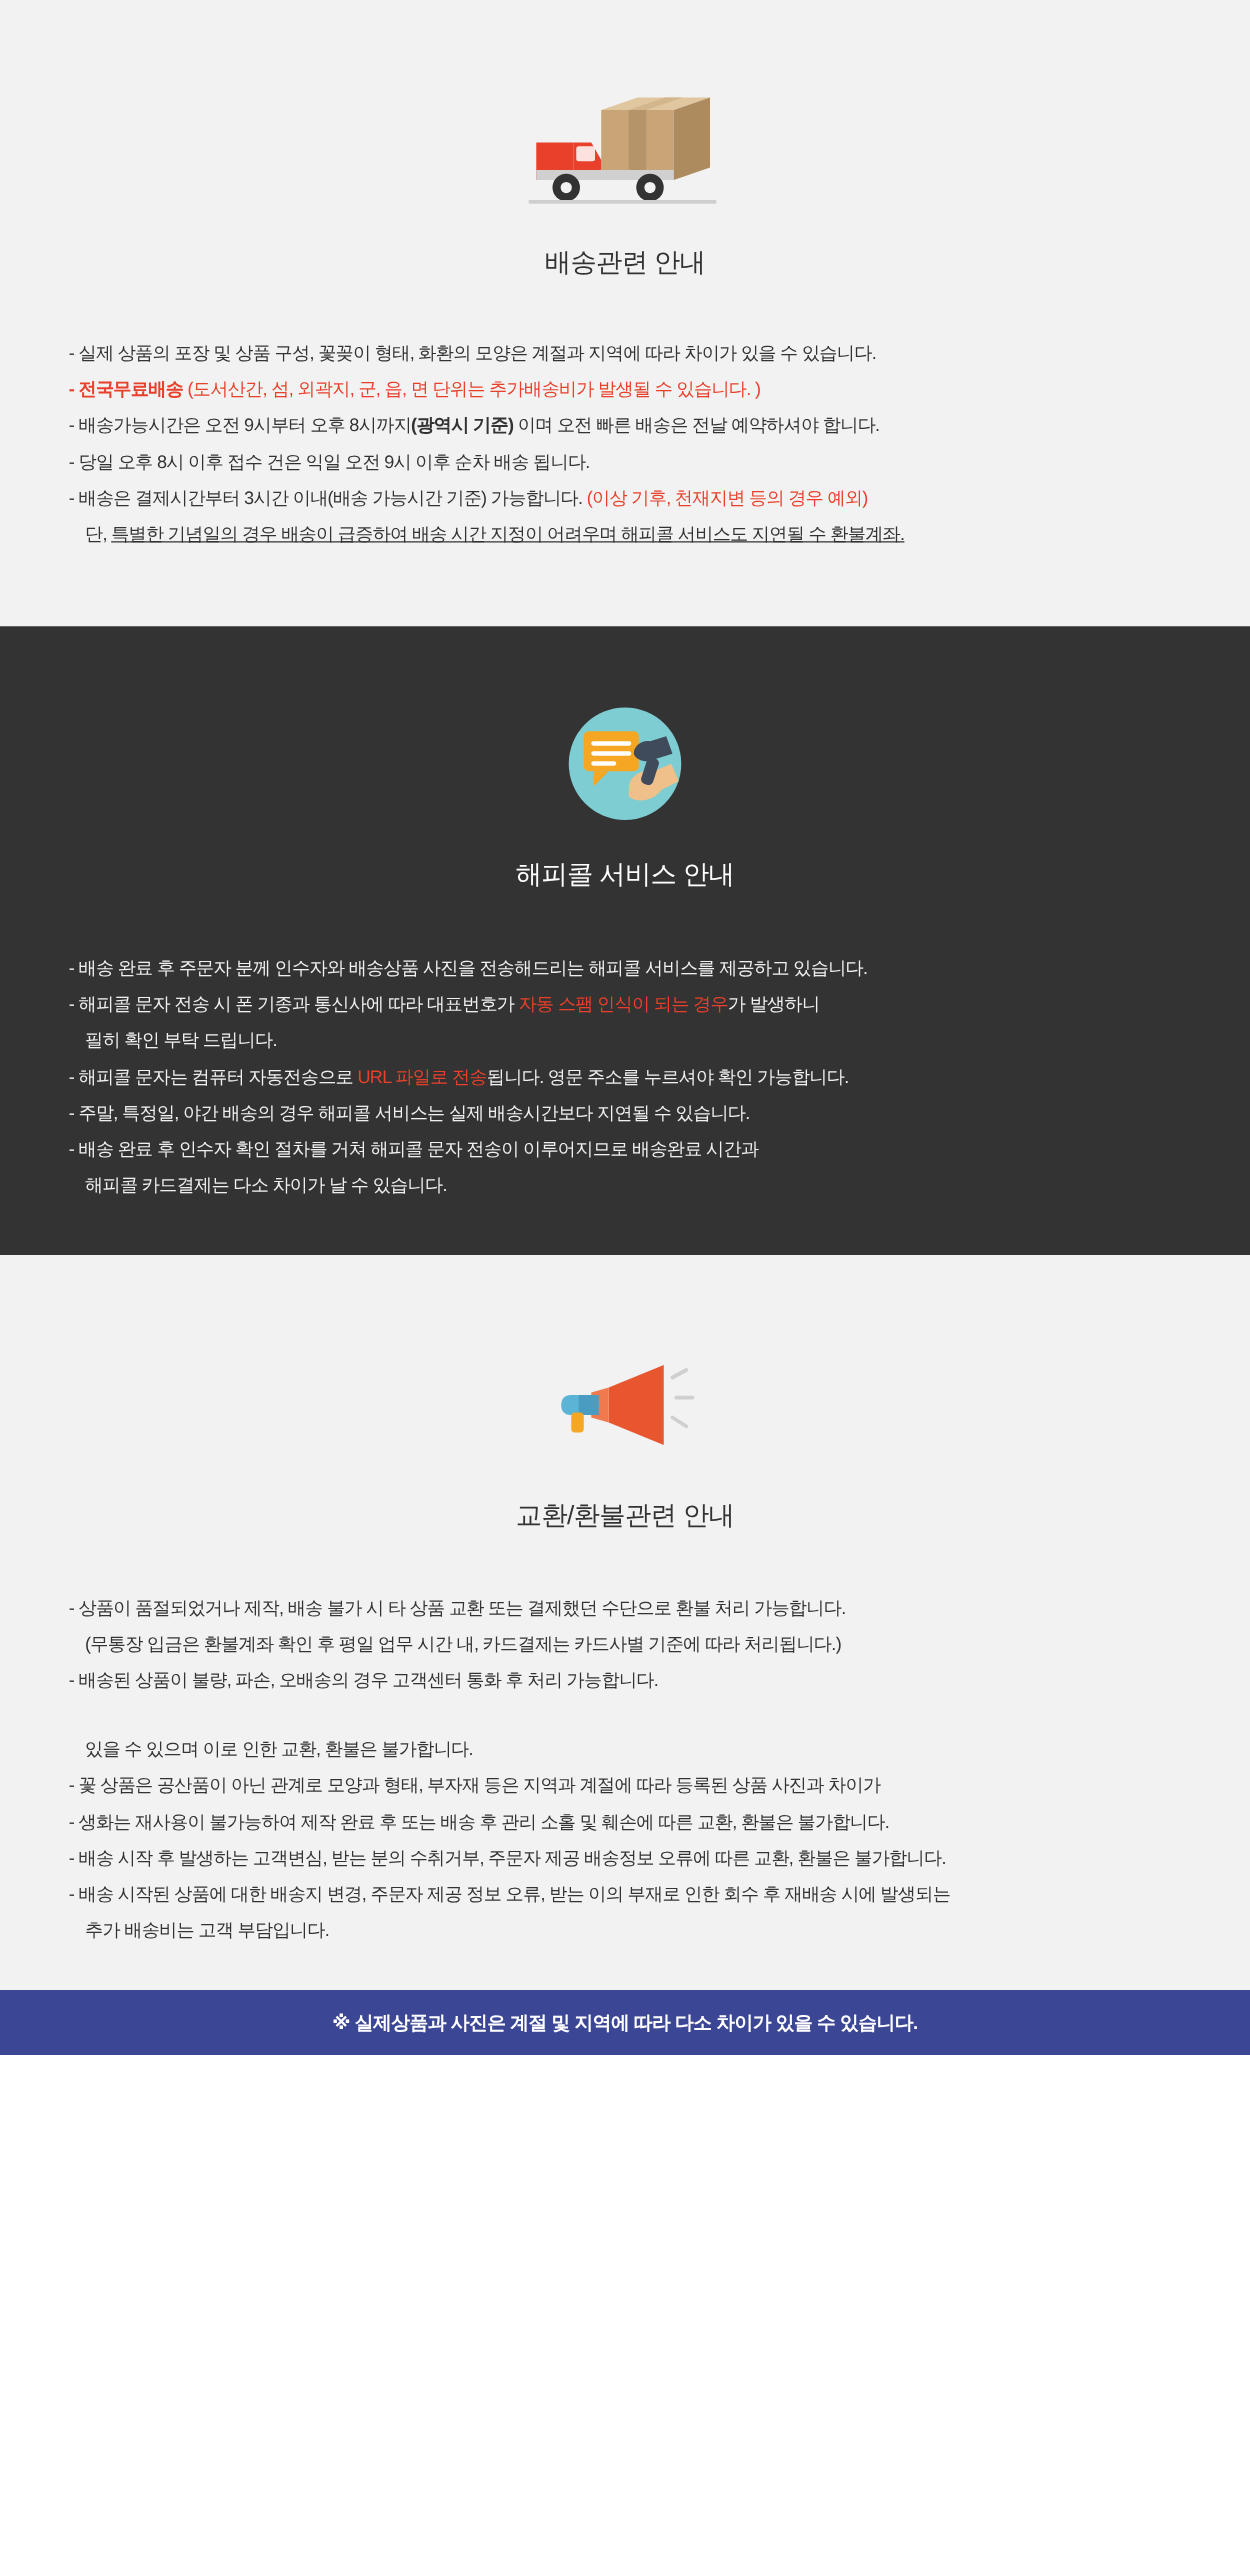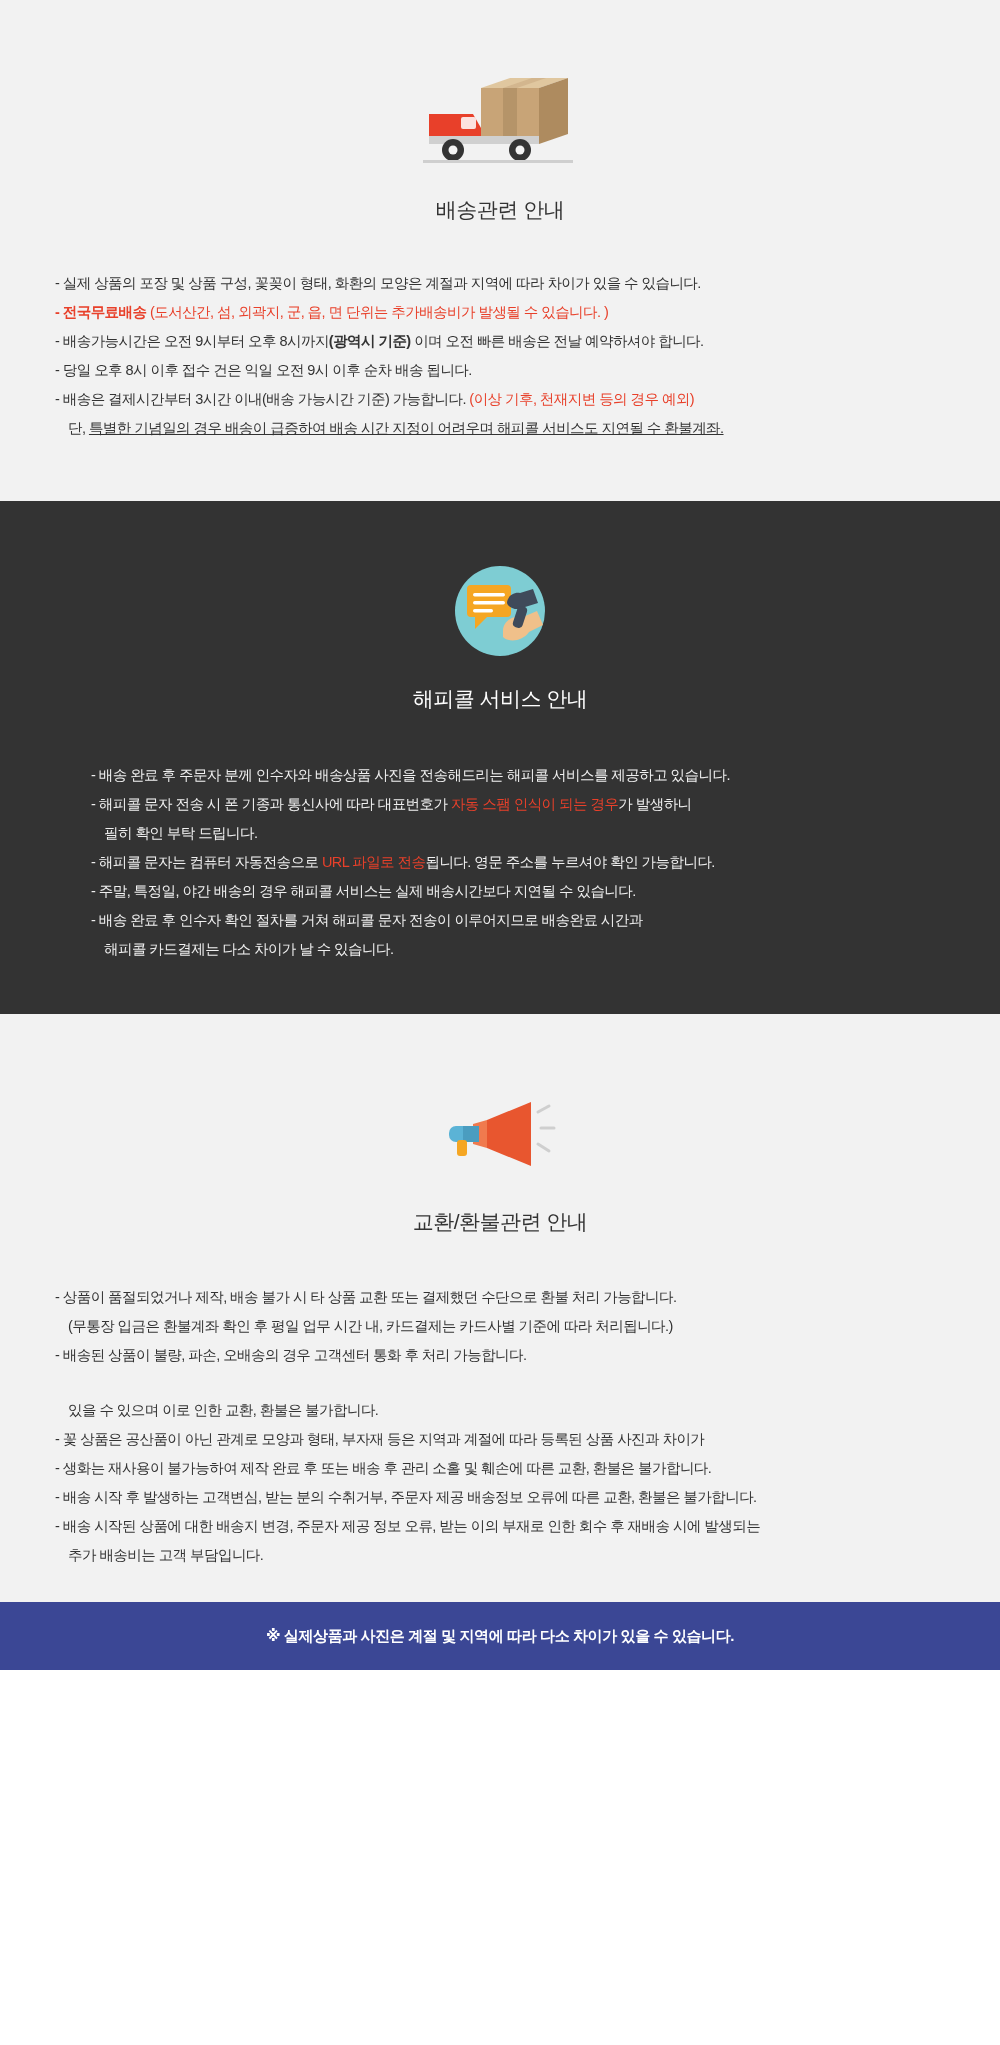--- a/index.html
+++ b/index.html
@@ -66,31 +66,31 @@
 
   .red { color: #e8402a; }
   .bold { font-weight: bold; }
   .u { text-decoration: underline; }
 
   
   .sec1 { padding-top: 60px; padding-bottom: 58px; }
   .sec1 .body-text { padding-top: 28px; }
 
   
-  .sec2 { padding-top: 48px; padding-bottom: 50px; }
-  .sec2 .body-text { padding-top: 30px; margin-left: 36px; }
+  .sec2 { padding-top: 48px; padding-bottom: 40px; }
+  .sec2 .body-text { padding-top: 30px; }
 
   
   .sec3 { padding-top: 58px; padding-bottom: 32px; background:#f2f2f2; }
   .sec3 .body-text { padding-top: 30px; }
 
   
   .footer {
     background: #3b4795;
-    height: 68px;
+    height: 52px;
     display: flex;
     align-items: center;
     justify-content: center;
   }
   .footer-text {
     color: #ffffff;
     font-size: 15px;
     font-weight: bold;
     letter-spacing: -0.4px;
   }

